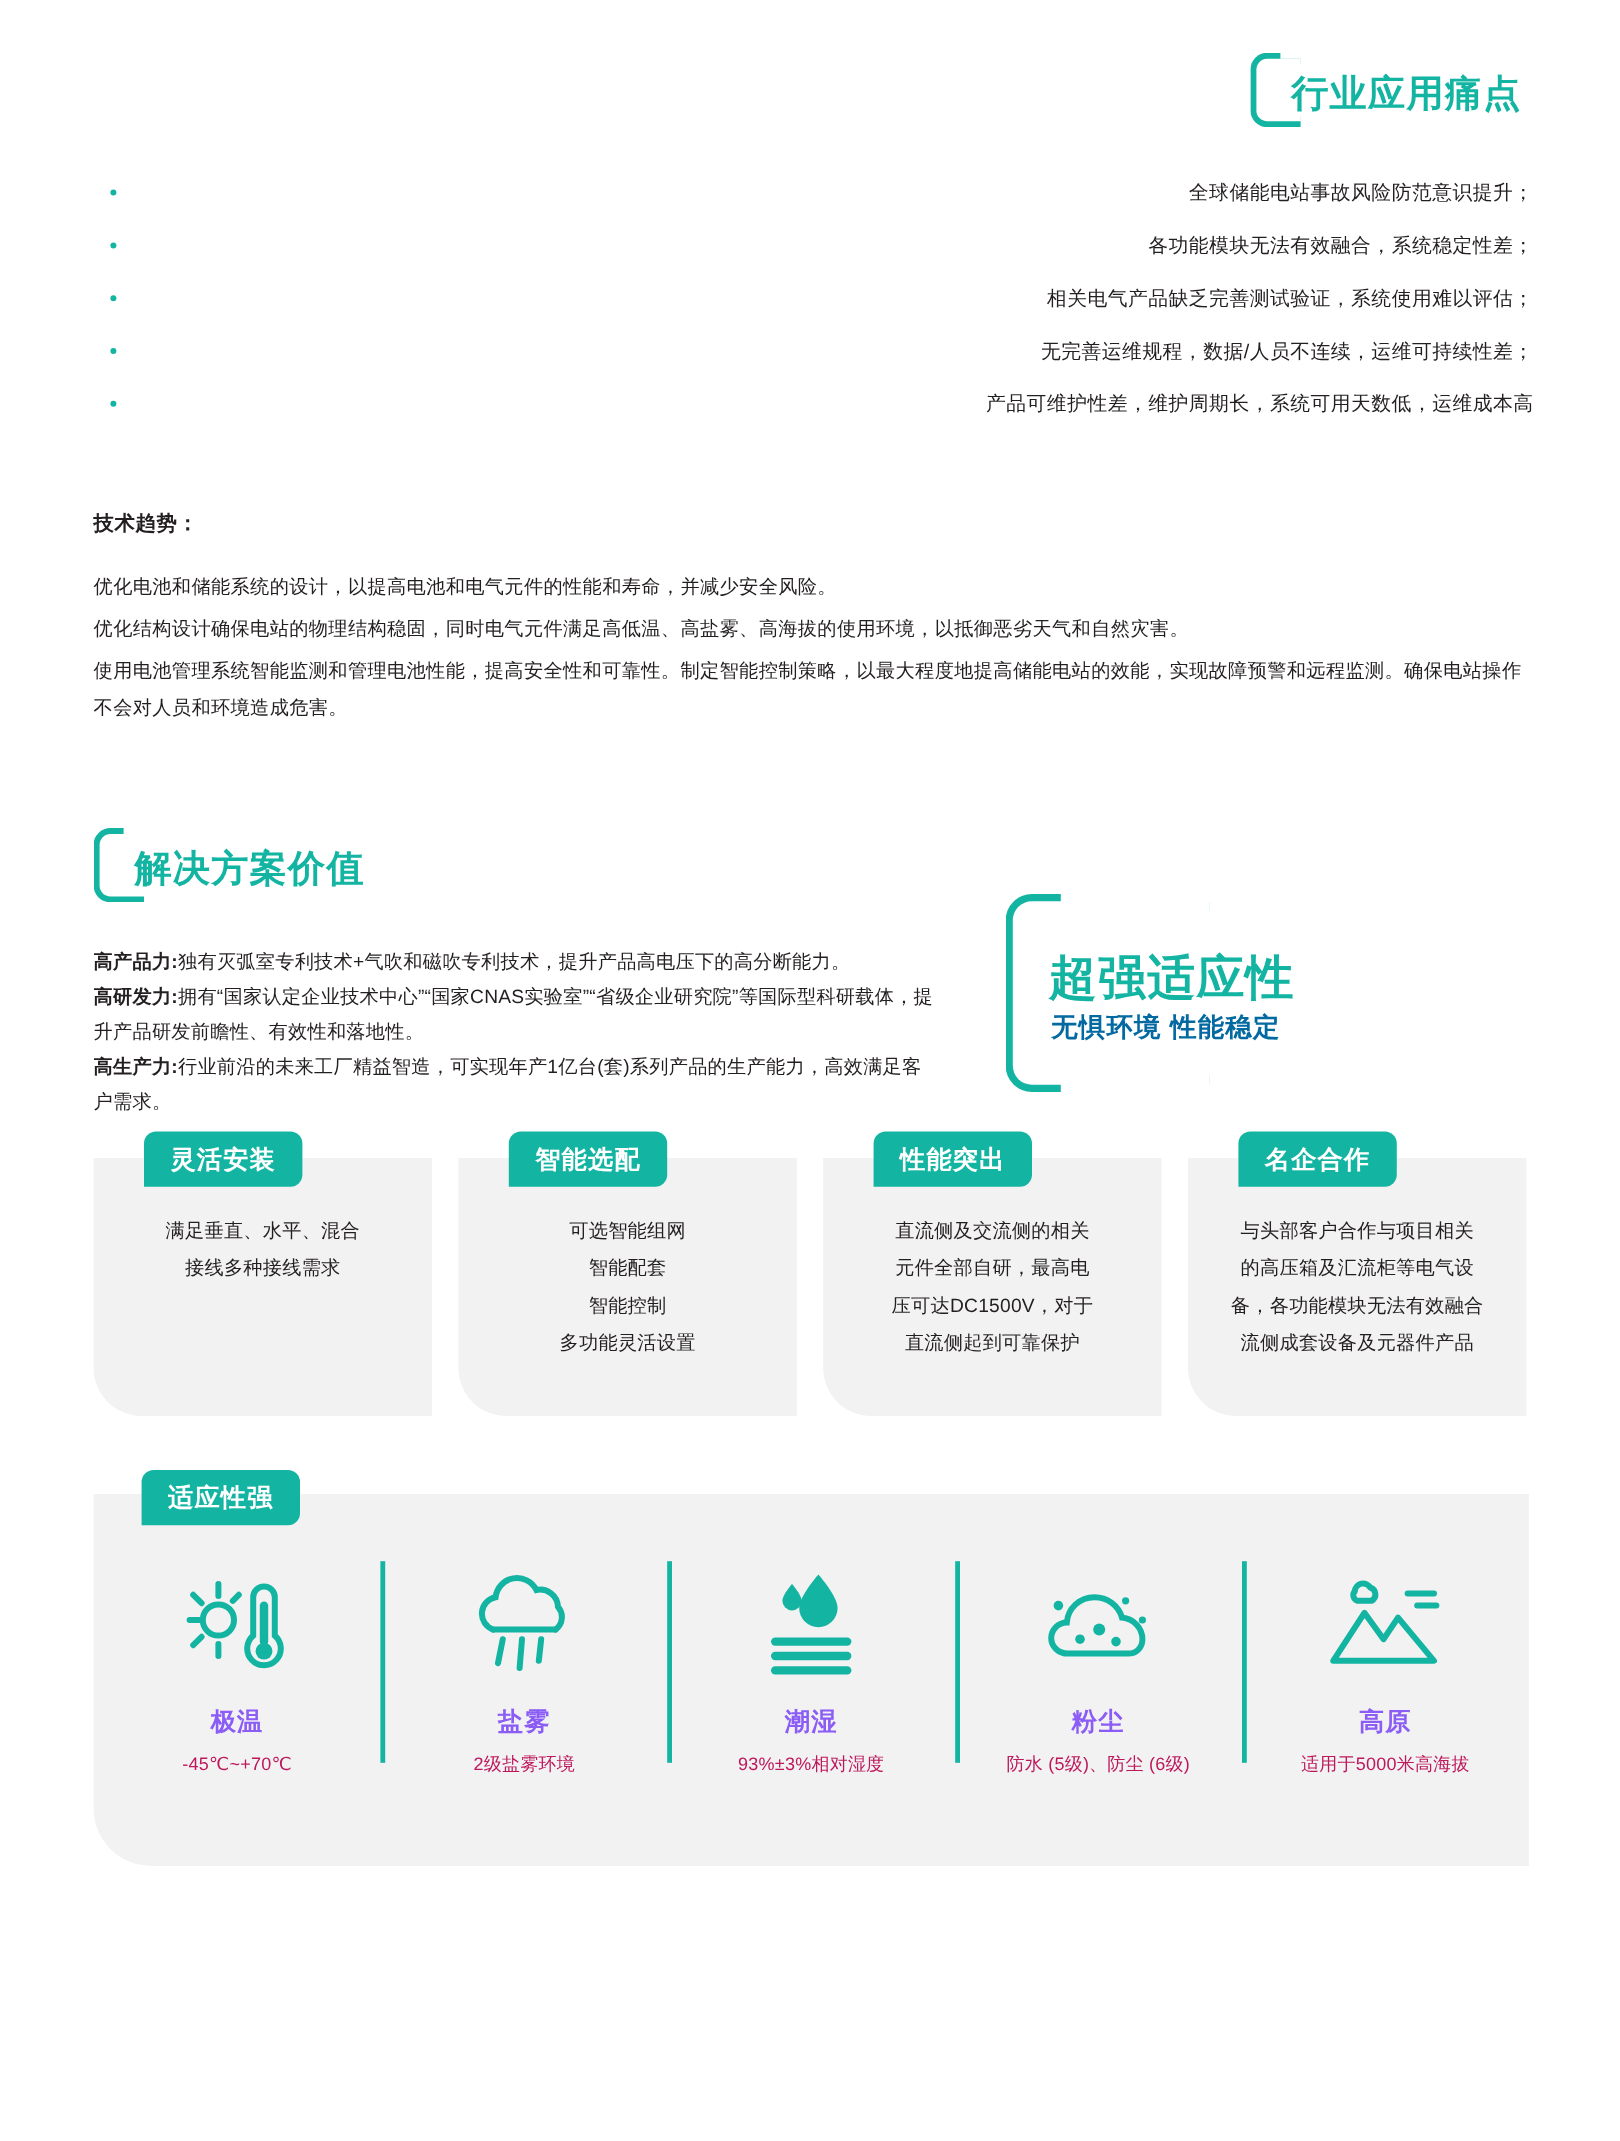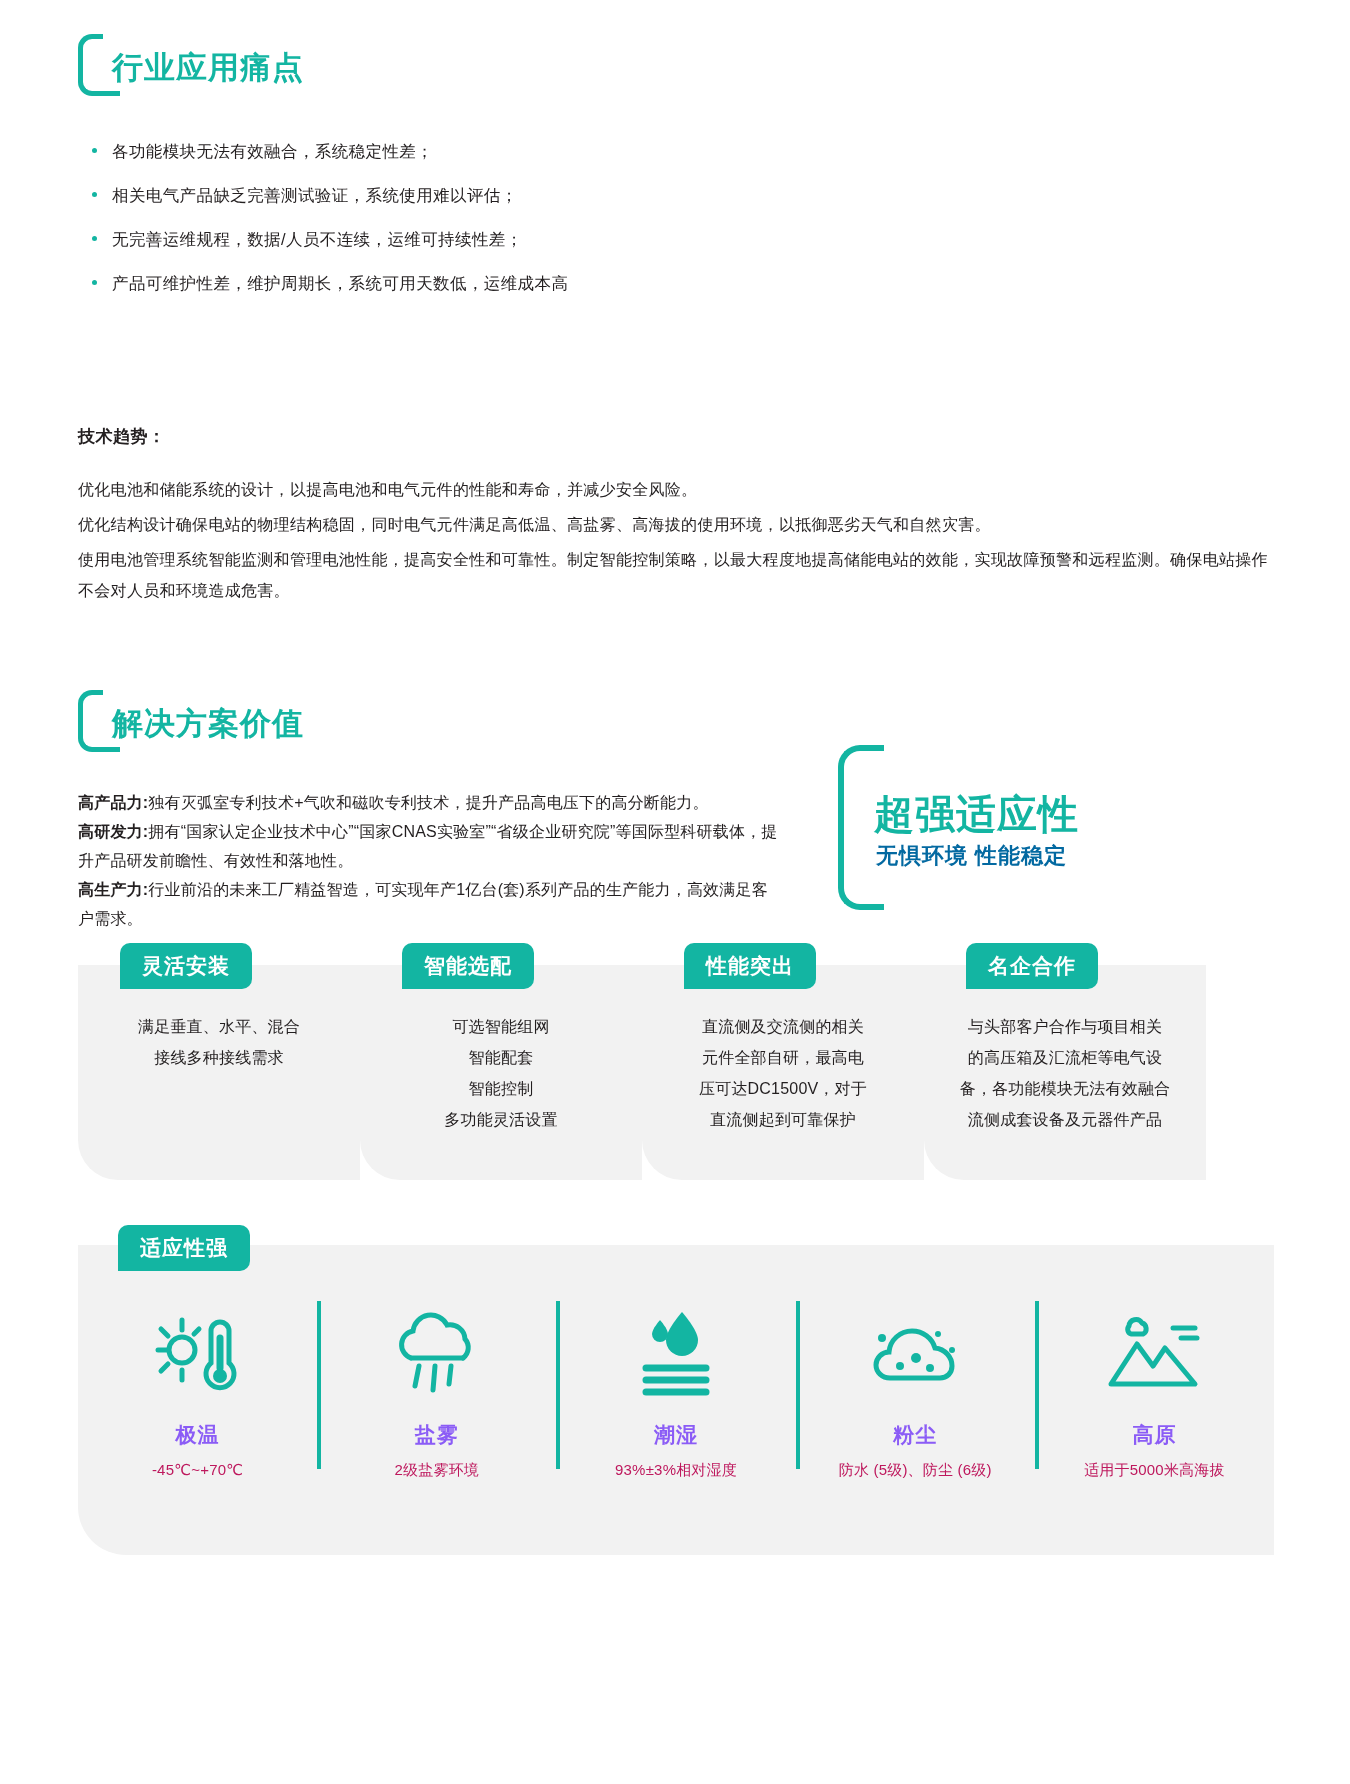--- a/index.html
+++ b/index.html
@@ -56,22 +56,23 @@
     color: #13b5a2;
     letter-spacing: 1px;
     line-height: 40px;
     white-space: nowrap;
   }
 
   
   #pain-section {
     position: absolute;
     left: 78px;
-    top: 34px;
+    top: 44px;
     width: 1200px;
+    text-align: right;
   }
   .bullet-list {
     margin: 42px 0 0 10px;
     padding: 0;
     list-style: none;
   }
   .bullet-list li {
     position: relative;
     font-size: 16.5px;
     line-height: 22px;
@@ -184,20 +185,21 @@
     white-space: nowrap;
   }
 
   
   #feature-cards {
     position: absolute;
     left: 78px;
     top: 965px;
     width: 1196px;
     display: flex;
+    gap: 22px;
   }
   .fcard {
     position: relative;
     width: 282px;
     background: #f2f2f2;
     border-radius: 0 0 0 40px;
     padding: 46px 22px 34px 22px;
     box-sizing: border-box;
     min-height: 215px;
   }
@@ -290,20 +292,21 @@
 <body>
 
 <div class="page">
 
   <section id="pain-section">
     <div class="section-head">
       <span class="bracket"></span>
       <span class="title">行业应用痛点</span>
     </div>
     <ul class="bullet-list">
+      <li><span class="dot"></span><span>全球储能电站事故风险防范意识提升；</span></li>
       <li><span class="dot"></span><span>各功能模块无法有效融合，系统稳定性差；</span></li>
       <li><span class="dot"></span><span>相关电气产品缺乏完善测试验证，系统使用难以评估；</span></li>
       <li><span class="dot"></span><span>无完善运维规程，数据/人员不连续，运维可持续性差；</span></li>
       <li><span class="dot"></span><span>产品可维护性差，维护周期长，系统可用天数低，运维成本高</span></li>
     </ul>
   </section>
 
   <section id="trend-section">
     <div class="trend-title">技术趋势：</div>
     <p class="trend-p">优化电池和储能系统的设计，以提高电池和电气元件的性能和寿命，并减少安全风险。</p>

